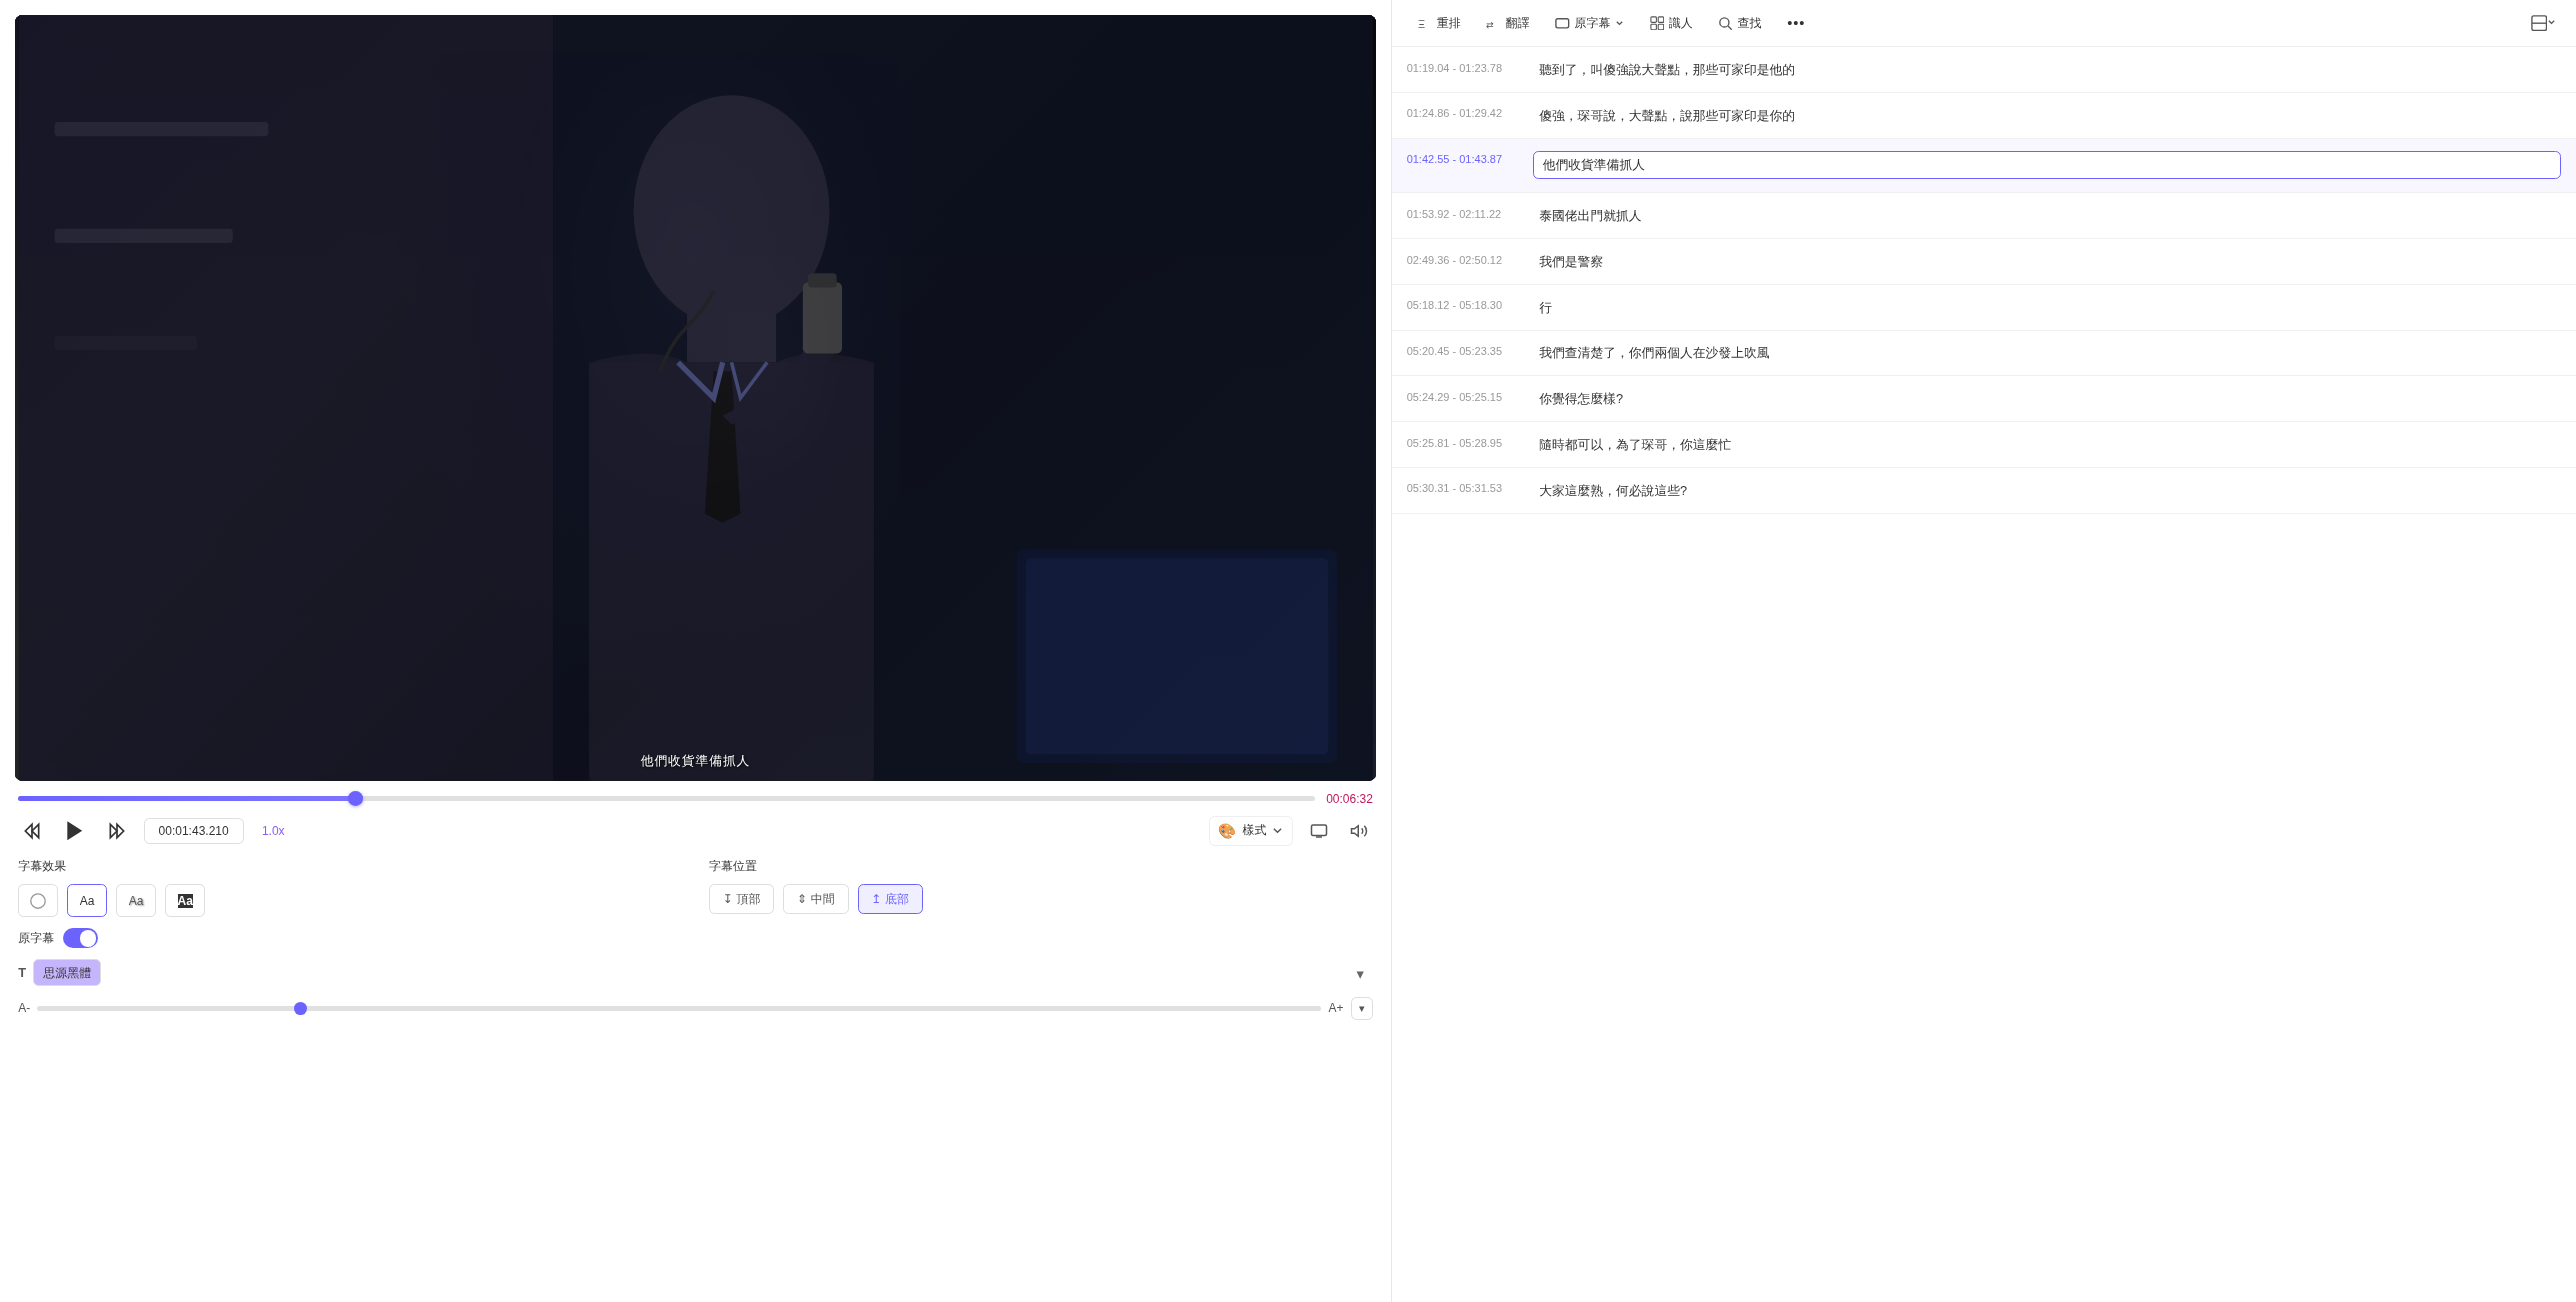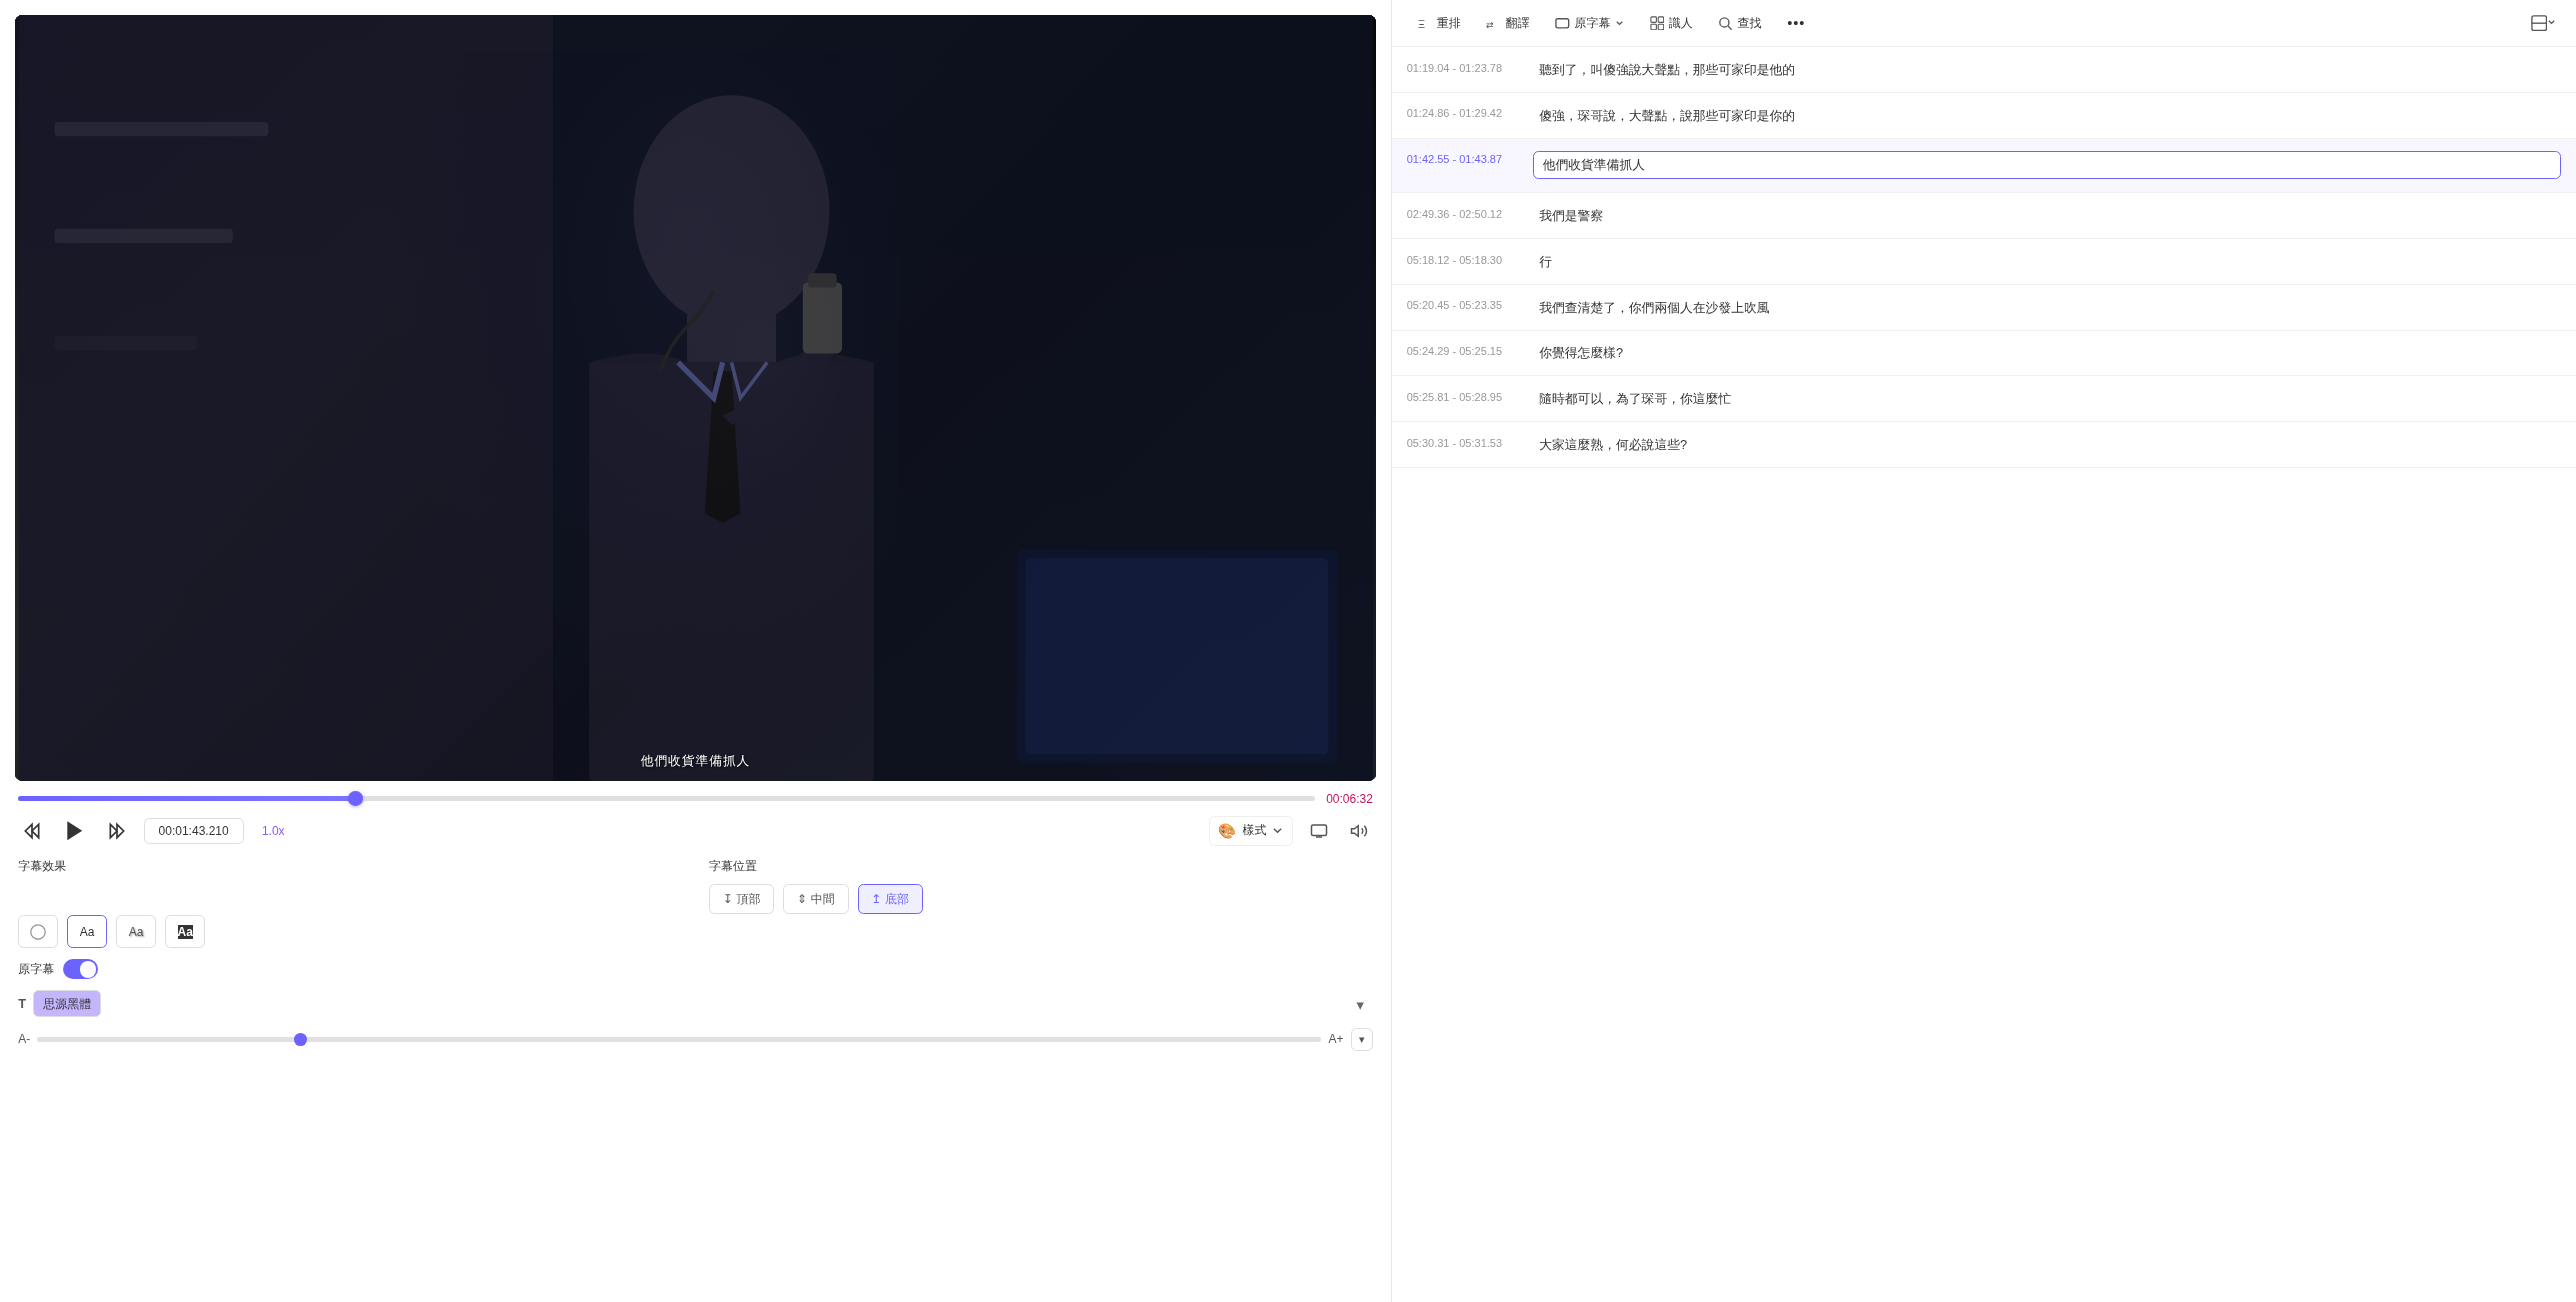--- a/index.html
+++ b/index.html
@@ -219,21 +219,20 @@
     .effect-option {
       width: 40px;
       height: 33px;
       display: flex;
       align-items: center;
       justify-content: center;
       border-radius: 5.5px;
       cursor: pointer;
       border: 1.8px solid transparent;
       font-size: 12px;
-      margin-top: 31px;
     }
 
     .effect-option.selected {
       border-color: #6c63ff;
     }
 
     .effect-option.outline {
       border: 0.9px solid #ddd;
     }
 
@@ -729,20 +728,24 @@
       </div>
       <div class="subtitle-item">
         <span class="subtitle-time">01:24.86  -  01:29.42</span>
         <span class="subtitle-text">傻強，琛哥說，大聲點，說那些可家印是你的</span>
       </div>
       <div class="subtitle-item active">
         <span class="subtitle-time">01:42.55  -  01:43.87</span>
         <input type="text" class="subtitle-text-input" value="他們收貨準備抓人" style="">
       </div>
       <div class="subtitle-item">
+        <span class="subtitle-time">01:53.92  -  02:11.22</span>
+        <span class="subtitle-text">泰國佬出門就抓人</span>
+      </div>
+      <div class="subtitle-item">
         <span class="subtitle-time">02:49.36  -  02:50.12</span>
         <span class="subtitle-text">我們是警察</span>
       </div>
       <div class="subtitle-item">
         <span class="subtitle-time">05:18.12  -  05:18.30</span>
         <span class="subtitle-text">行</span>
       </div>
       <div class="subtitle-item">
         <span class="subtitle-time">05:20.45  -  05:23.35</span>
         <span class="subtitle-text">我們查清楚了，你們兩個人在沙發上吹風</span>

